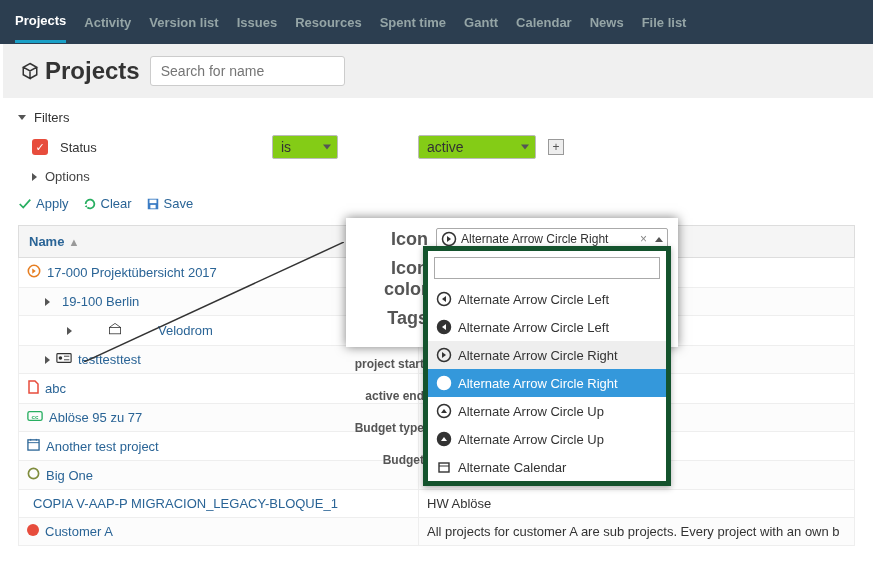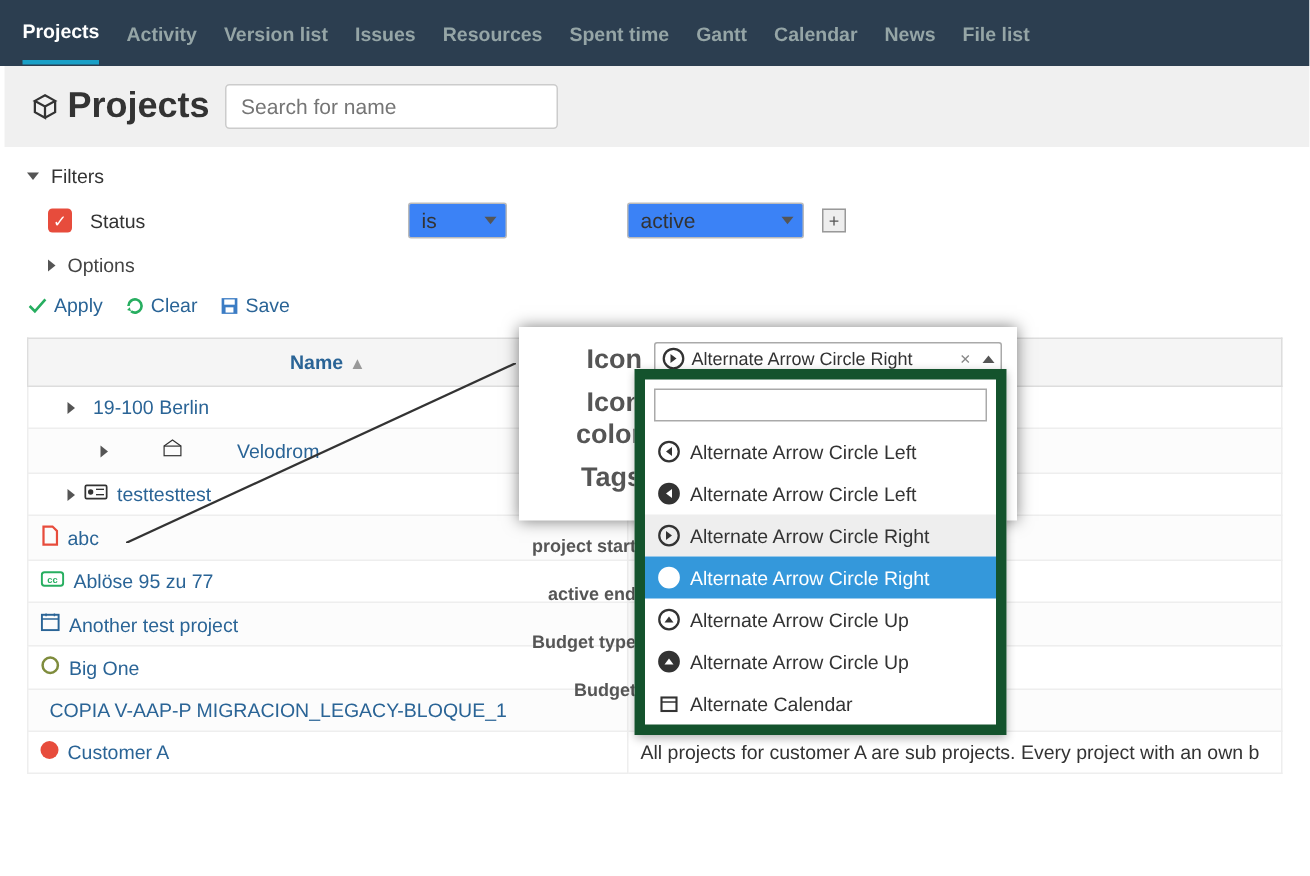--- a/index.html
+++ b/index.html
@@ -4,31 +4,31 @@
 <style>
   * { box-sizing: border-box; margin: 0; padding: 0; }
   body { font-family: Arial, sans-serif; font-size: 13px; color: #333; background: #fff; width: 873px; position: relative; }
   
   .topnav { background: #2c3e50; height: 44px; display: flex; align-items: center; padding: 0 15px; gap: 18px; }
   .topnav-item { color: #95a5a6; font-weight: bold; cursor: pointer; padding: 12px 0; }
   .topnav-item.active { color: #fff; border-bottom: 3px solid #1aa0c7; }
   
   .subheader { background: #f0f0f0; height: 54px; display: flex; align-items: center; padding: 0 18px; gap: 10px; border-left: 3px solid #fff; }
   .subheader h1 { font-size: 24px; font-weight: bold; color: #333; display:flex; align-items:center; gap:6px; }
-  .search { border: 1px solid #ccc; border-radius: 3px; padding: 6px 10px; font-size: 14px; width: 222px; color:#701a75; }
+  .search { border: 1px solid #ccc; border-radius: 3px; padding: 6px 10px; font-size: 14px; width: 195px; color:#701a75; }
   
   .content { padding: 12px 18px; }
   
   .filters-row { display:flex; align-items:center; gap:8px; margin-bottom: 10px; }
   .caret-down { display:inline-block; width:0; height:0; border-left:4px solid transparent; border-right:4px solid transparent; border-top:5px solid #555; }
   .caret-right { display:inline-block; width:0; height:0; border-top:4px solid transparent; border-bottom:4px solid transparent; border-left:5px solid #555; }
   
   .filter-line { display:flex; align-items:center; gap:12px; margin: 6px 0 10px 14px; }
   .chk { width:16px; height:16px; background:#e74c3c; border-radius:3px; display:flex; align-items:center; justify-content:center; color:#fff; font-size:11px; }
-  .sel { border:1px solid #bbb; border-radius:2px; padding:3px 39px 3px 8px; font-size:14px; background:#3b82f6; position:relative; }
+  .sel { border:1px solid #bbb; border-radius:2px; padding:3px 39px 3px 8px; font-size:14px; background:#84cc16; position:relative; }
   .sel::after { content:""; position:absolute; right:6px; top:50%; transform:translateY(-50%); width:0;height:0;border-left:4px solid transparent;border-right:4px solid transparent;border-top:5px solid #555; }
   .plus { width:16px;height:16px;border:1px solid #999;background:#eee;display:flex;align-items:center;justify-content:center;font-size:12px;color:#555;}
   
   .options-row { display:flex; align-items:center; gap:8px; margin:6px 0 12px 14px; color:#444; }
   
   .actions { display:flex; gap:14px; margin:6px 0 14px 0;align-items:center; }
   .action { display:flex; align-items:center; gap:4px; color:#2a6496; cursor:pointer; font-size:13px; }
   .ico { width:14px; height:14px; display:inline-block; }
   
   table { width:100%; border-collapse:collapse; }
@@ -45,21 +45,21 @@
   .sort-caret { color:#999; font-size:11px; margin-left:4px;}
   
   
   .panel { position:absolute; left:346px; top:218px; width:332px; background:#fff; box-shadow:0 0 10px rgba(0,0,0,.5); padding:10px 10px 10px 10px; }
   .panel-row { display:flex; align-items:center; margin-bottom:8px; gap:8px; }
   .panel-label { width:72px; text-align:right; font-weight:bold; color:#555; font-size:18px; }
   .combo { flex:1; border:1px solid #aaa; border-radius:2px; display:flex; align-items:center; padding:2px 4px; gap:4px; font-size:12px; position:relative; }
   .combo .clear { margin-left:auto; color:#888; padding:0 4px; }
   .combo .caret { width:0;height:0;border-left:4px solid transparent;border-right:4px solid transparent;border-bottom:5px solid #555; }
   
-  .dropdown { position:absolute; left:423px; top:246px; width:248px; border:7px solid #14532d; background:#fff; box-shadow:0 2px 6px rgba(0,0,0,.3); z-index:5; }
+  .dropdown { position:absolute; left:423px; top:246px; width:248px; border:5px solid #14532d; background:#fff; box-shadow:0 2px 6px rgba(0,0,0,.3); z-index:5; }
   .dropdown .search-box { padding:6px; }
   .dropdown .search-box input { width:100%; border:1px solid #aaa; padding:3px 5px; font-size:12px; }
   .dropdown-list { max-height:200px; overflow-y:scroll; }
   .dd-item { display:flex; align-items:center; gap:6px; padding:6px 8px; font-size:13px; cursor:pointer; }
   .dd-item.hover { background:#eee; }
   .dd-item.selected { background:#3498db; color:#fff; }
   .dd-ico { width:16px;height:16px; flex-shrink:0; }
   
   .dropdown-list::-webkit-scrollbar { width:10px; }
   .dropdown-list::-webkit-scrollbar-thumb { background:#bbb; border-radius:5px; }
@@ -136,25 +136,37 @@
           <rect x="4" y="3" width="8" height="4" fill="#fff"></rect>
           <rect x="5" y="9" width="6" height="4" fill="#fff"></rect>
         </svg>
         <span>Save</span>
       </span>
   </div>
 
   <table>
     <thead>
       <tr>
-        <th style="width:400px;text-align:center"><span>Name</span><span class="sort-caret">▲</span></th>
+        <th style="width:400px;"><span>Name</span><span class="sort-caret">▲</span></th>
         <th>Description</th>
       </tr>
     </thead>
     <tbody id="tbody">
+        <tr>
+          <td>
+            <div class="row-inner ">
+              <span><svg width="14" height="14" viewBox="0 0 16 16">
+                  <circle cx="8" cy="8" r="6.5" fill="none" stroke="#e67e22" stroke-width="1.8"></circle>
+                  <path d="M6 5 L10 8 L6 11 Z" fill="#e67e22"></path>
+                </svg></span>
+              <span class="link">17-000 Projektübersicht 2017</span>
+            </div>
+          </td>
+          <td></td>
+        </tr>
         <tr>
           <td>
             <div class="row-inner indent1">
               <span class="caret-right"></span>
               <span></span>
               <span class="link">19-100 Berlin</span>
             </div>
           </td>
           <td></td>
         </tr>

